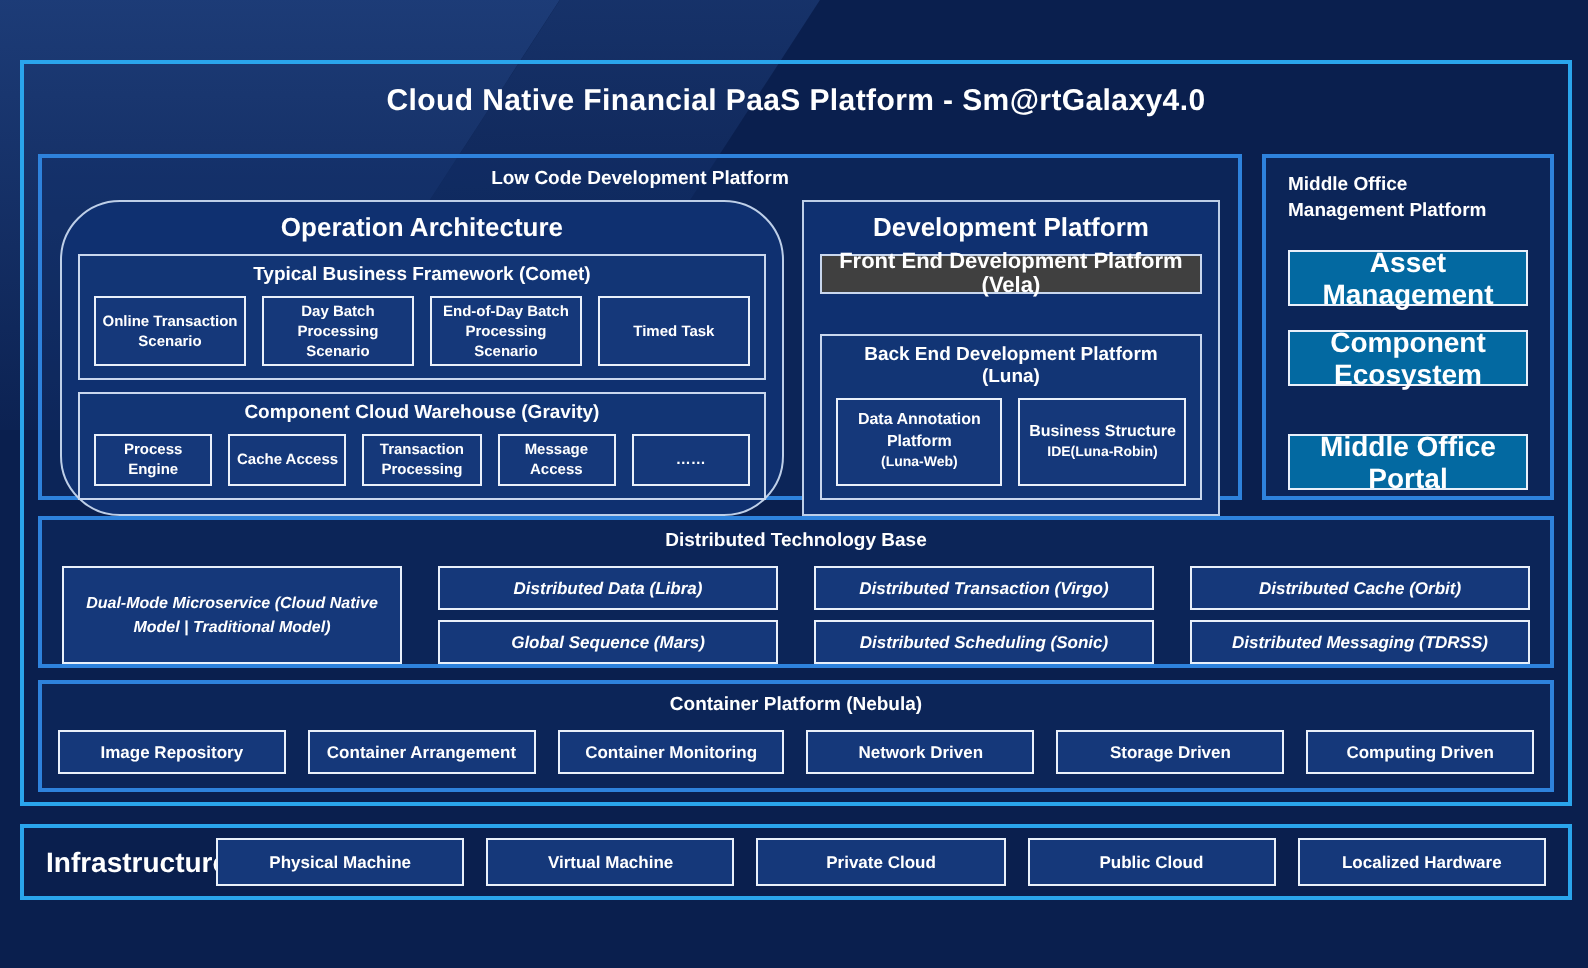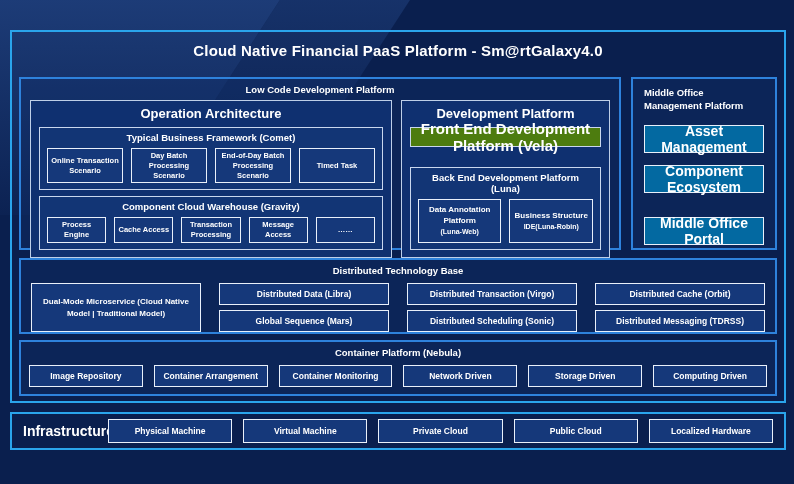--- a/index.html
+++ b/index.html
@@ -32,39 +32,39 @@
   .row1 { display: flex; gap: 10px; height: 173px; }
 
   .panel { border: 2px solid #2E82DC; background: rgba(18,48,110,0.35); }
 
   
   .low-code { flex: 1; padding: 3px 9px 8px 9px; display: flex; flex-direction: column; }
   .panel-label { text-align: center; font-size: 9.5px; font-weight: bold; padding: 2px 0 5px 0; }
   .lc-row { display: flex; gap: 9px; flex: 1; }
 
   .subpanel { border: 1px solid #BECFE8; background: #0F3070; }
-  .op-arch { flex: 1.8; padding: 0 8px 7px 8px; display: flex; flex-direction: column; }
+  .op-arch { flex: 1.8; padding: 0 8px 7px 8px; display: flex; flex-direction: column; border-radius: 30px; }
   .subpanel-title { text-align: center; font-size: 13px; font-weight: bold; padding: 5px 0 6px 0; }
 
   .group-box { border: 1px solid #C9D7EE; background: #123575; padding: 2px 7px 6px 7px; }
   .group-box + .group-box { margin-top: 6px; }
   .group-title { text-align: center; font-size: 9.5px; font-weight: bold; padding: 2px 0 5px 0; }
   .item-row { display: flex; gap: 8px; }
   .sbox {
     flex: 1; border: 1px solid #E9F0FA; background: #15387A;
     min-height: 24px; display: flex; flex-direction: column;
     align-items: center; justify-content: center; text-align: center;
     font-size: 7.5px; font-weight: bold; line-height: 1.3; padding: 2px 2px;
   }
 
   .dev-plat { flex: 1; padding: 0 8px 7px 8px; display: flex; flex-direction: column; }
   .front-end {
-    border: 1px solid #C9D7EE; background: #4d7c0f; height: 20px;
-    display: flex; align-items: center; justify-content: center;
-    font-size: 15px; font-weight: bold; text-align: center;
+    border: 1px solid #C9D7EE; background: #404040; height: 20px;
+    display: flex; align-items: center; justify-content: center;
+    font-size: 11px; font-weight: bold; text-align: center;
   }
   .back-end { border: 1px solid #C9D7EE; background: #123575; margin-top: 20px; flex: 1; padding: 2px 7px 6px 7px; display: flex; flex-direction: column; }
   .be-items { display: flex; gap: 8px; flex: 1; }
   .be-box {
     flex: 1; border: 1px solid #E9F0FA; background: #15387A;
     display: flex; flex-direction: column; align-items: center; justify-content: center;
     text-align: center; font-size: 8px; font-weight: bold; line-height: 1.35; padding: 2px;
   }
   .be-sub { font-size: 7px; font-weight: bold; }
 
@@ -77,21 +77,21 @@
     font-size: 14px; font-weight: bold; text-align: center;
   }
   .mo-box.last { margin-top: 24px; }
 
   
   .distributed { margin-top: 8px; height: 76px; padding: 3px 10px 6px 10px; }
   .dist-grid { display: grid; grid-template-columns: 1fr 1fr 1fr 1fr; gap: 5px 18px; margin-top: 2px; }
   .dbox {
     border: 1px solid #E9F0FA; background: #15387A; height: 22px;
     display: flex; align-items: center; justify-content: center;
-    text-align: center; font-size: 8.5px; font-weight: bold;
+    text-align: center; font-size: 8.5px; font-weight: bold; font-style: italic;
   }
   .dual-mode { grid-row: 1 / 3; height: 49px; font-size: 8px; line-height: 1.4; padding: 2px 6px; }
 
   
   .container-platform { margin-top: 6px; height: 56px; padding: 3px 8px 6px 8px; }
   .cp-row { display: flex; gap: 11px; margin-top: 2px; }
   .cbox {
     flex: 1; border: 1px solid #E9F0FA; background: #15387A; height: 22px;
     display: flex; align-items: center; justify-content: center;
     text-align: center; font-size: 8.5px; font-weight: bold;

